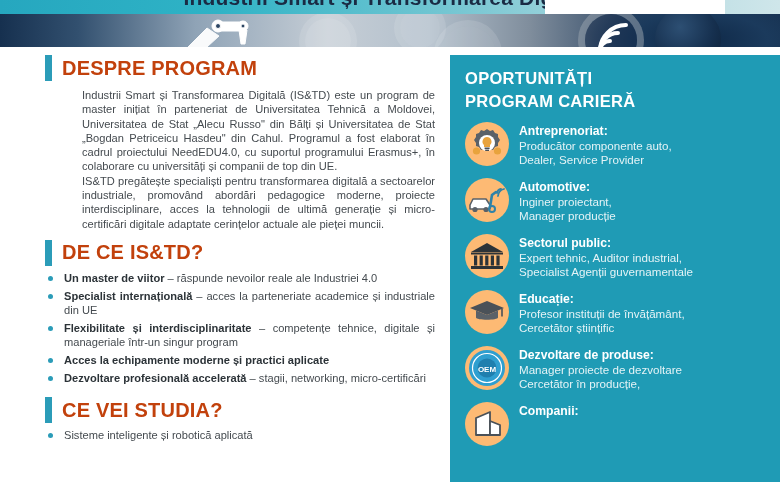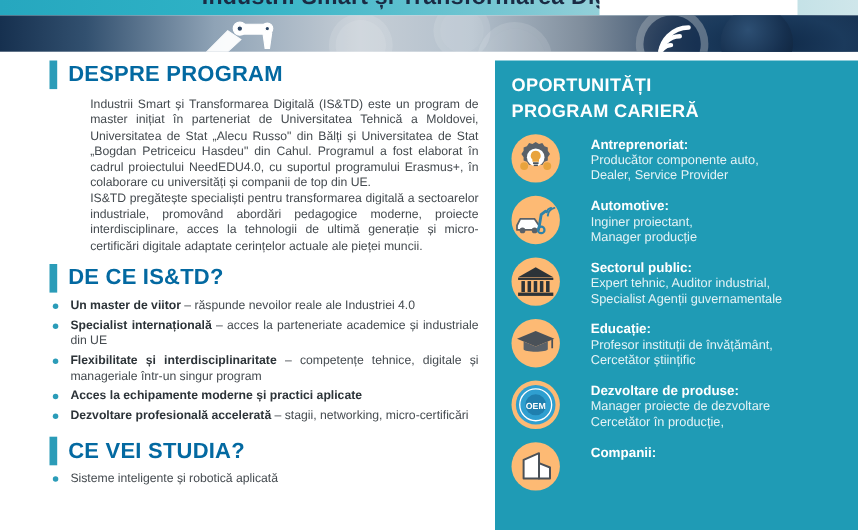--- a/index.html
+++ b/index.html
@@ -54,21 +54,21 @@
   }
   .banner .wifi { position: absolute; left: 594px; top: 5px; width: 40px; height: 38px; }
 
   
   .left-col {
     position: absolute; left: 45px; top: 55px; width: 390px;
   }
   .sect-head { display: flex; align-items: center; }
   .sect-bar { width: 7px; height: 26px; background: #2b9cb8; margin-right: 10px; flex: none; }
   .sect-title {
-    font-size: 20px; font-weight: bold; color: #0369a1; letter-spacing: .2px;
+    font-size: 20px; font-weight: bold; color: #c2410c; letter-spacing: .2px;
   }
   .para {
     font-size: 11.1px; line-height: 14.3px; color: #444a4f;
     text-align: justify; margin-top: 7px; margin-left: 37px;
   }
   .para + .para { margin-top: 0; }
   .bullets { margin-top: 5px; list-style: none; }
   .bullets li {
     position: relative; padding-left: 19px;
     font-size: 11.1px; line-height: 14.6px; color: #444a4f;
@@ -91,21 +91,21 @@
     line-height: 23px; padding: 12px 0 0 15px;
   }
   .op-list { margin-top: 9px; }
   .op-item { display: flex; align-items: flex-start; padding: 0 10px 11px 15px; }
   .op-icon {
     flex: none; width: 44px; height: 44px; border-radius: 50%;
     background: #fdba74; margin-right: 10px;
     display: flex; align-items: center; justify-content: center;
     overflow: hidden;
   }
-  .op-text { padding-top: 2px; margin-left: 18px; }
+  .op-text { padding-top: 2px; }
   .op-title { color: #ffffff; font-size: 12.2px; font-weight: bold; line-height: 15px; }
   .op-desc { color: #e4f3f6; font-size: 11.6px; line-height: 14px; }
 </style>
 </head>
 <body>
 
 <div class="page">
 
   <div class="title-bar">
     <div class="title-text">Industrii Smart și Transformarea Digitală</div>

